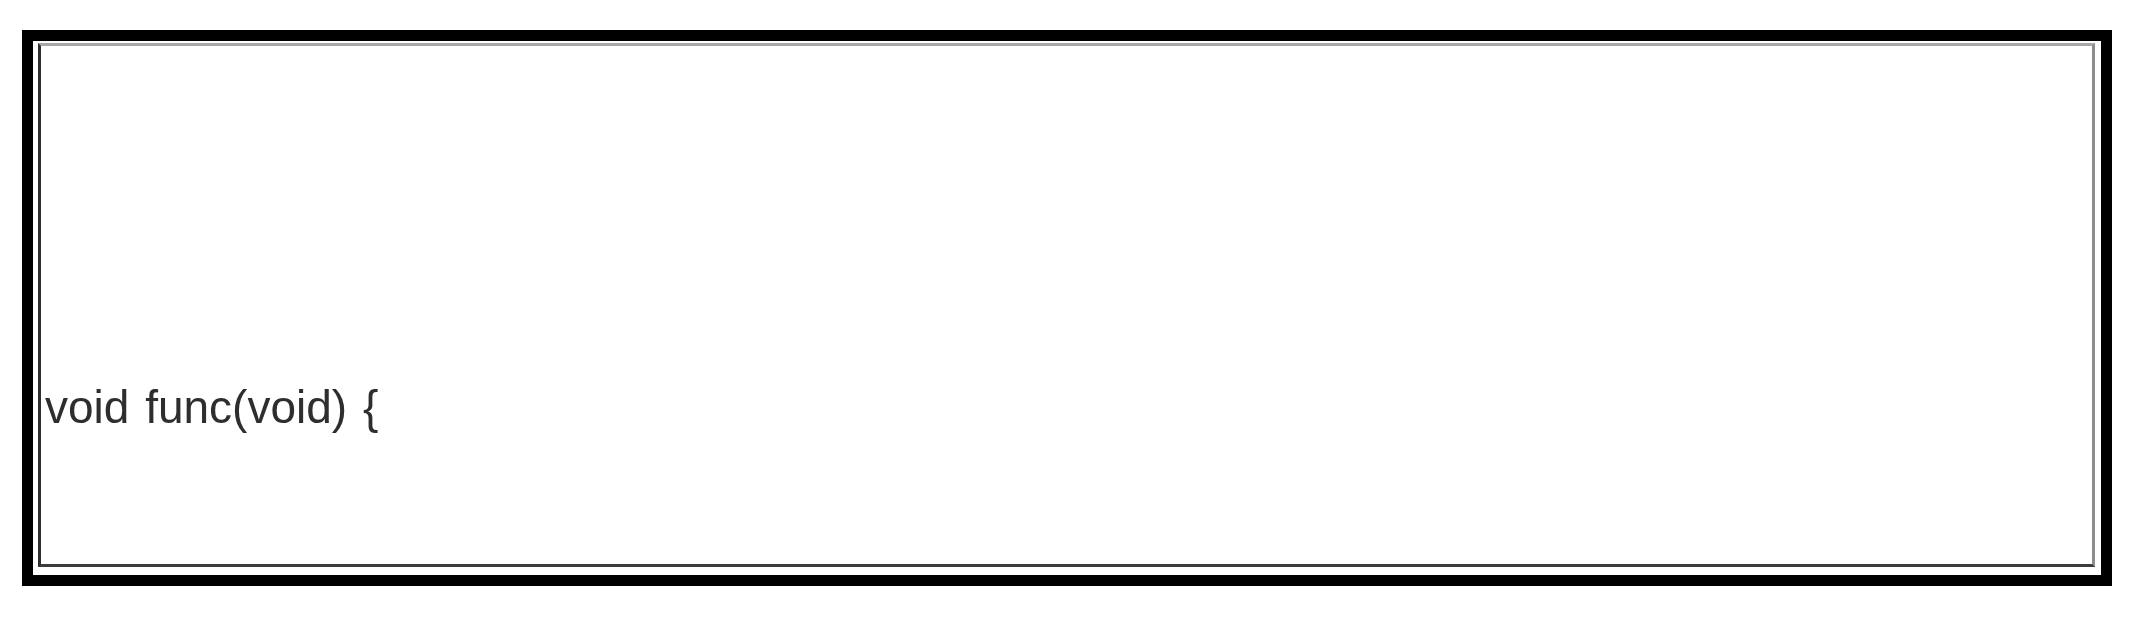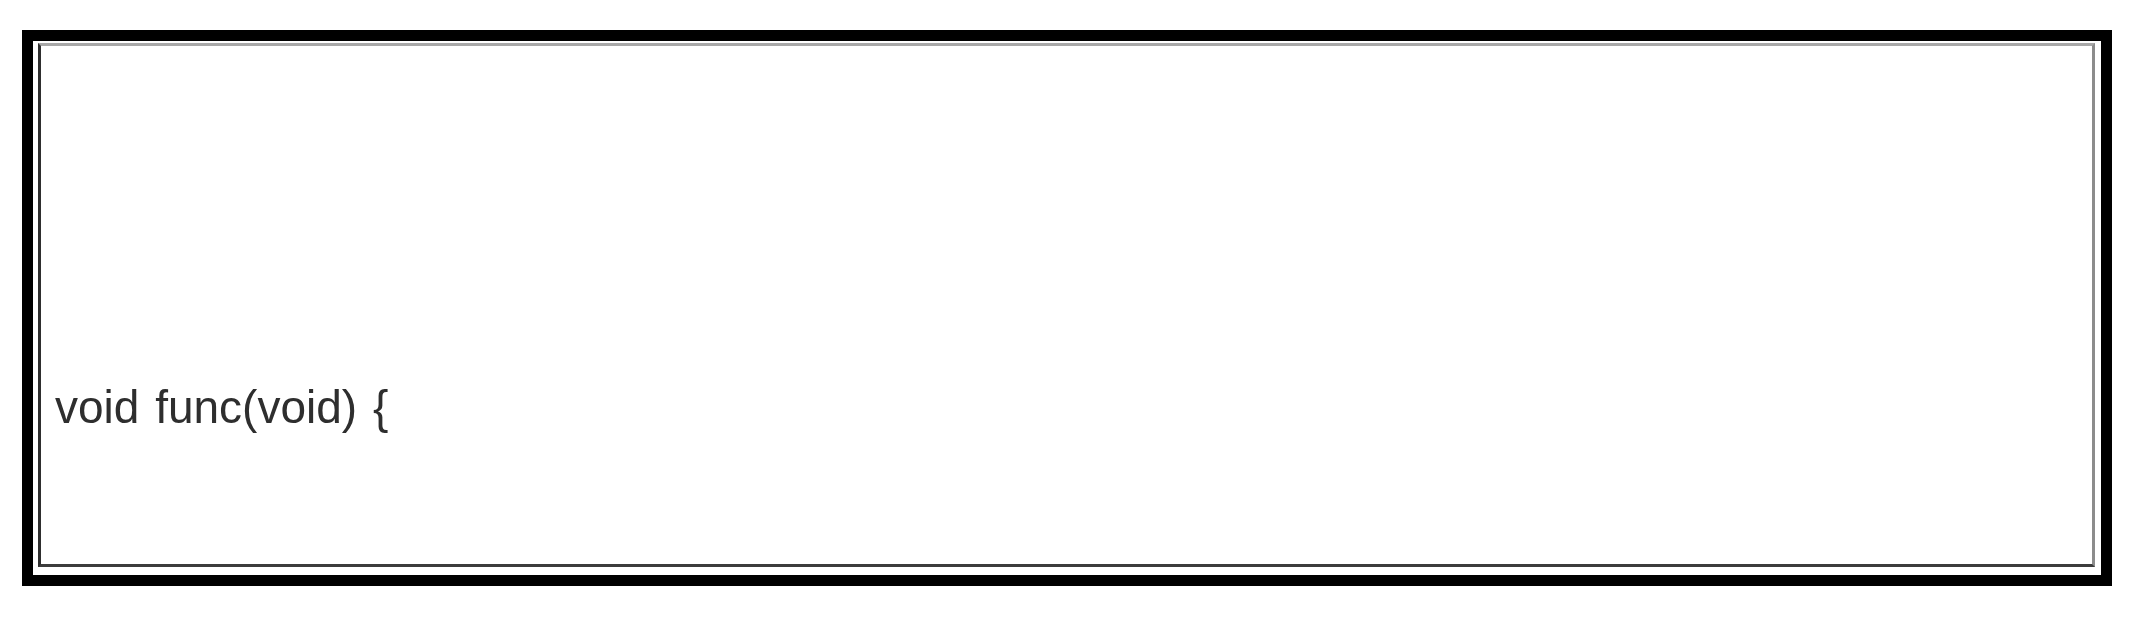--- a/index.html
+++ b/index.html
@@ -30,21 +30,21 @@
     left: 5px;
     top: 2px;
     right: 6px;
     bottom: 8px;
     box-sizing: border-box;
     border-style: solid;
     border-width: 3px;
     
     border-color: #a8a8a8 #8c8c8c #3c3c3c #2e2e2e;
     background: #ffffff;
-    padding: 4px 10px 0 14px;
+    padding: 4px 10px 0 4px;
   }
   .code-block {
     font-size: 46px;
     line-height: 102px;
     color: #2e2e2e;
     white-space: pre;
     word-spacing: 3px;
   }
   .code-line {
     height: 102px;

